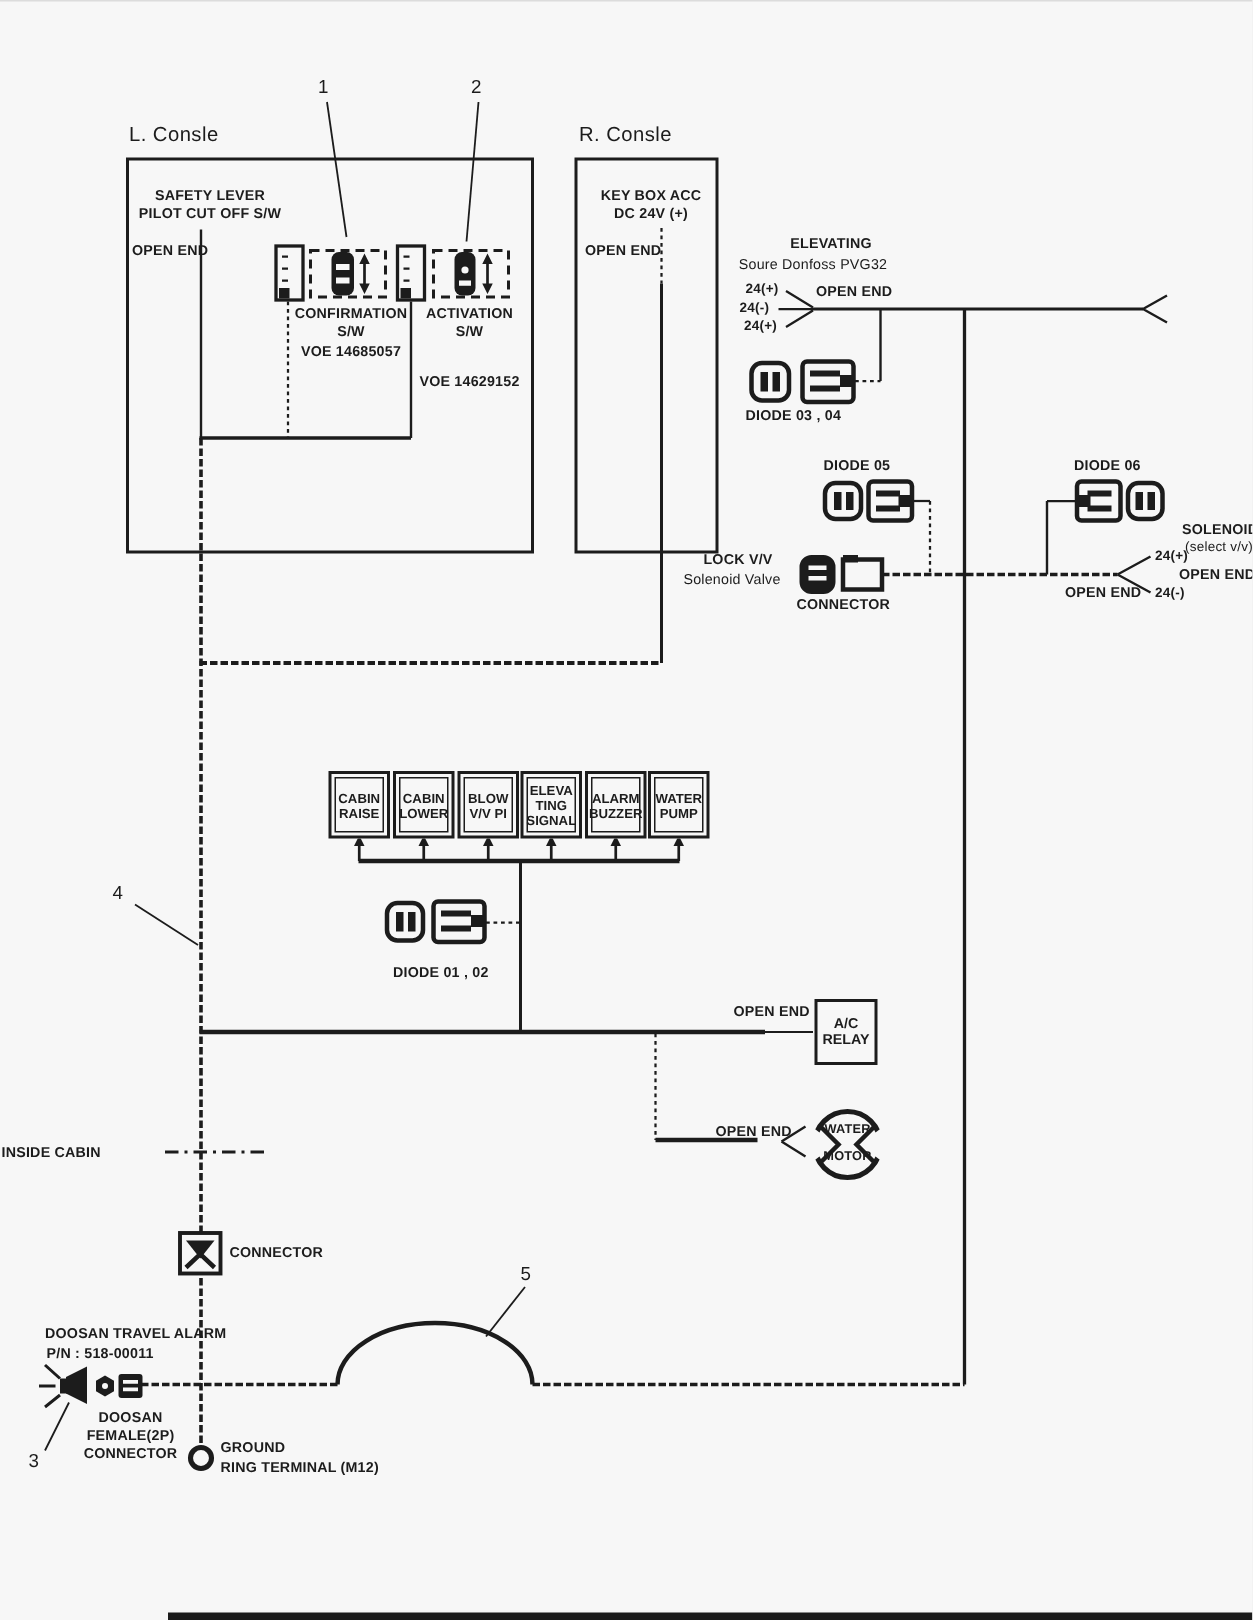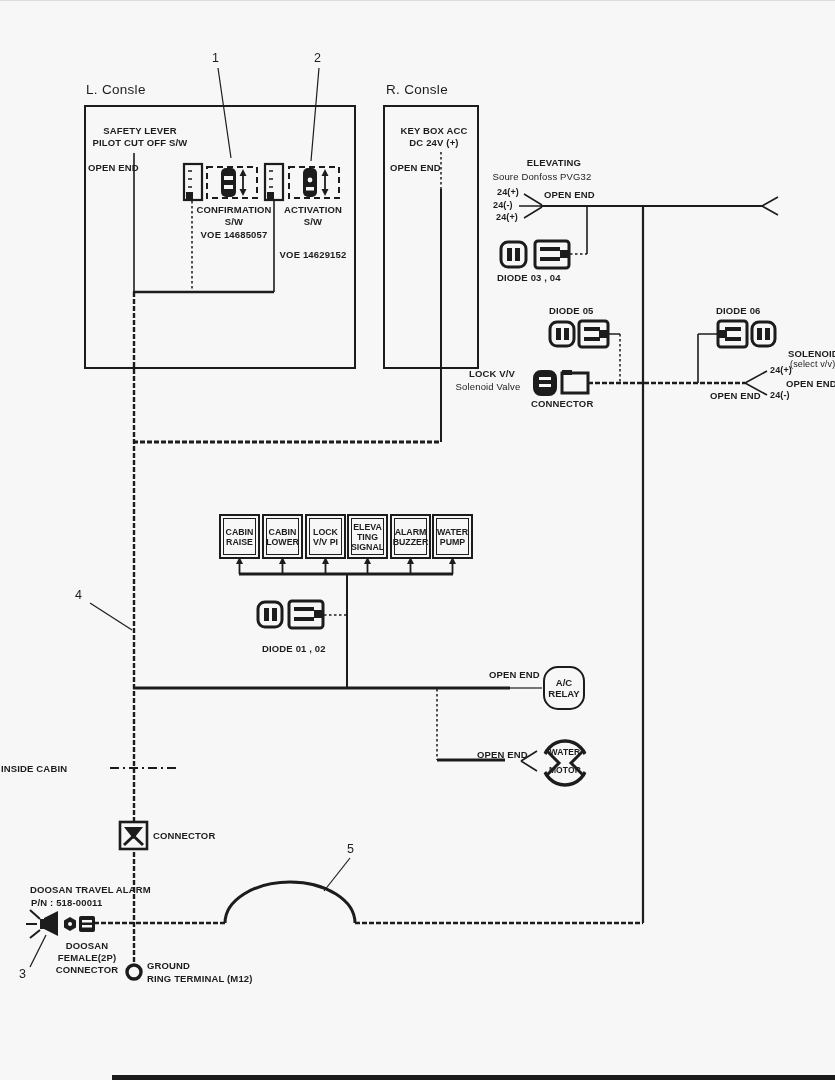--- a/index.html
+++ b/index.html
@@ -254,21 +254,21 @@
       </div>
   </div>
   <div class="loadbox" style="left:262px;top:513px;width:41px;height:45px;">
     <div class="inner">
         <span>CABIN</span>
         <span>LOWER</span>
       </div>
   </div>
   <div class="loadbox" style="left:305px;top:513px;width:41px;height:45px;">
     <div class="inner">
-        <span>LOCK</span>
+        <span>BLOW</span>
         <span>V/V PI</span>
       </div>
   </div>
   <div class="loadbox" style="left:347px;top:513px;width:41px;height:45px;">
     <div class="inner">
         <span>ELEVA</span>
         <span>TING</span>
         <span>SIGNAL</span>
       </div>
   </div>
@@ -279,21 +279,21 @@
       </div>
   </div>
   <div class="loadbox" style="left:432px;top:513px;width:41px;height:45px;">
     <div class="inner">
         <span>WATER</span>
         <span>PUMP</span>
       </div>
   </div>
 
   <div class="lbl" style="left:489px;top:668px;">OPEN END</div>
-  <div class="acrelay" style="left:543px;top:665px;width:42px;height:44px;border-radius:15px;">
+  <div class="acrelay" style="left:543px;top:665px;width:42px;height:44px;">
     <span>A/C</span>
     <span>RELAY</span>
   </div>
 
   <div class="lbl" style="left:477px;top:748px;">OPEN END</div>
   <div class="lbl ctr" style="left:565px;top:746px;font-size:8.5px;">WATER</div>
   <div class="lbl ctr" style="left:565px;top:764px;font-size:8.5px;">MOTOR</div>
 
   <div class="lbl" style="left:1px;top:762px;">INSIDE CABIN</div>
   <div class="lbl" style="left:153px;top:829px;">CONNECTOR</div>

